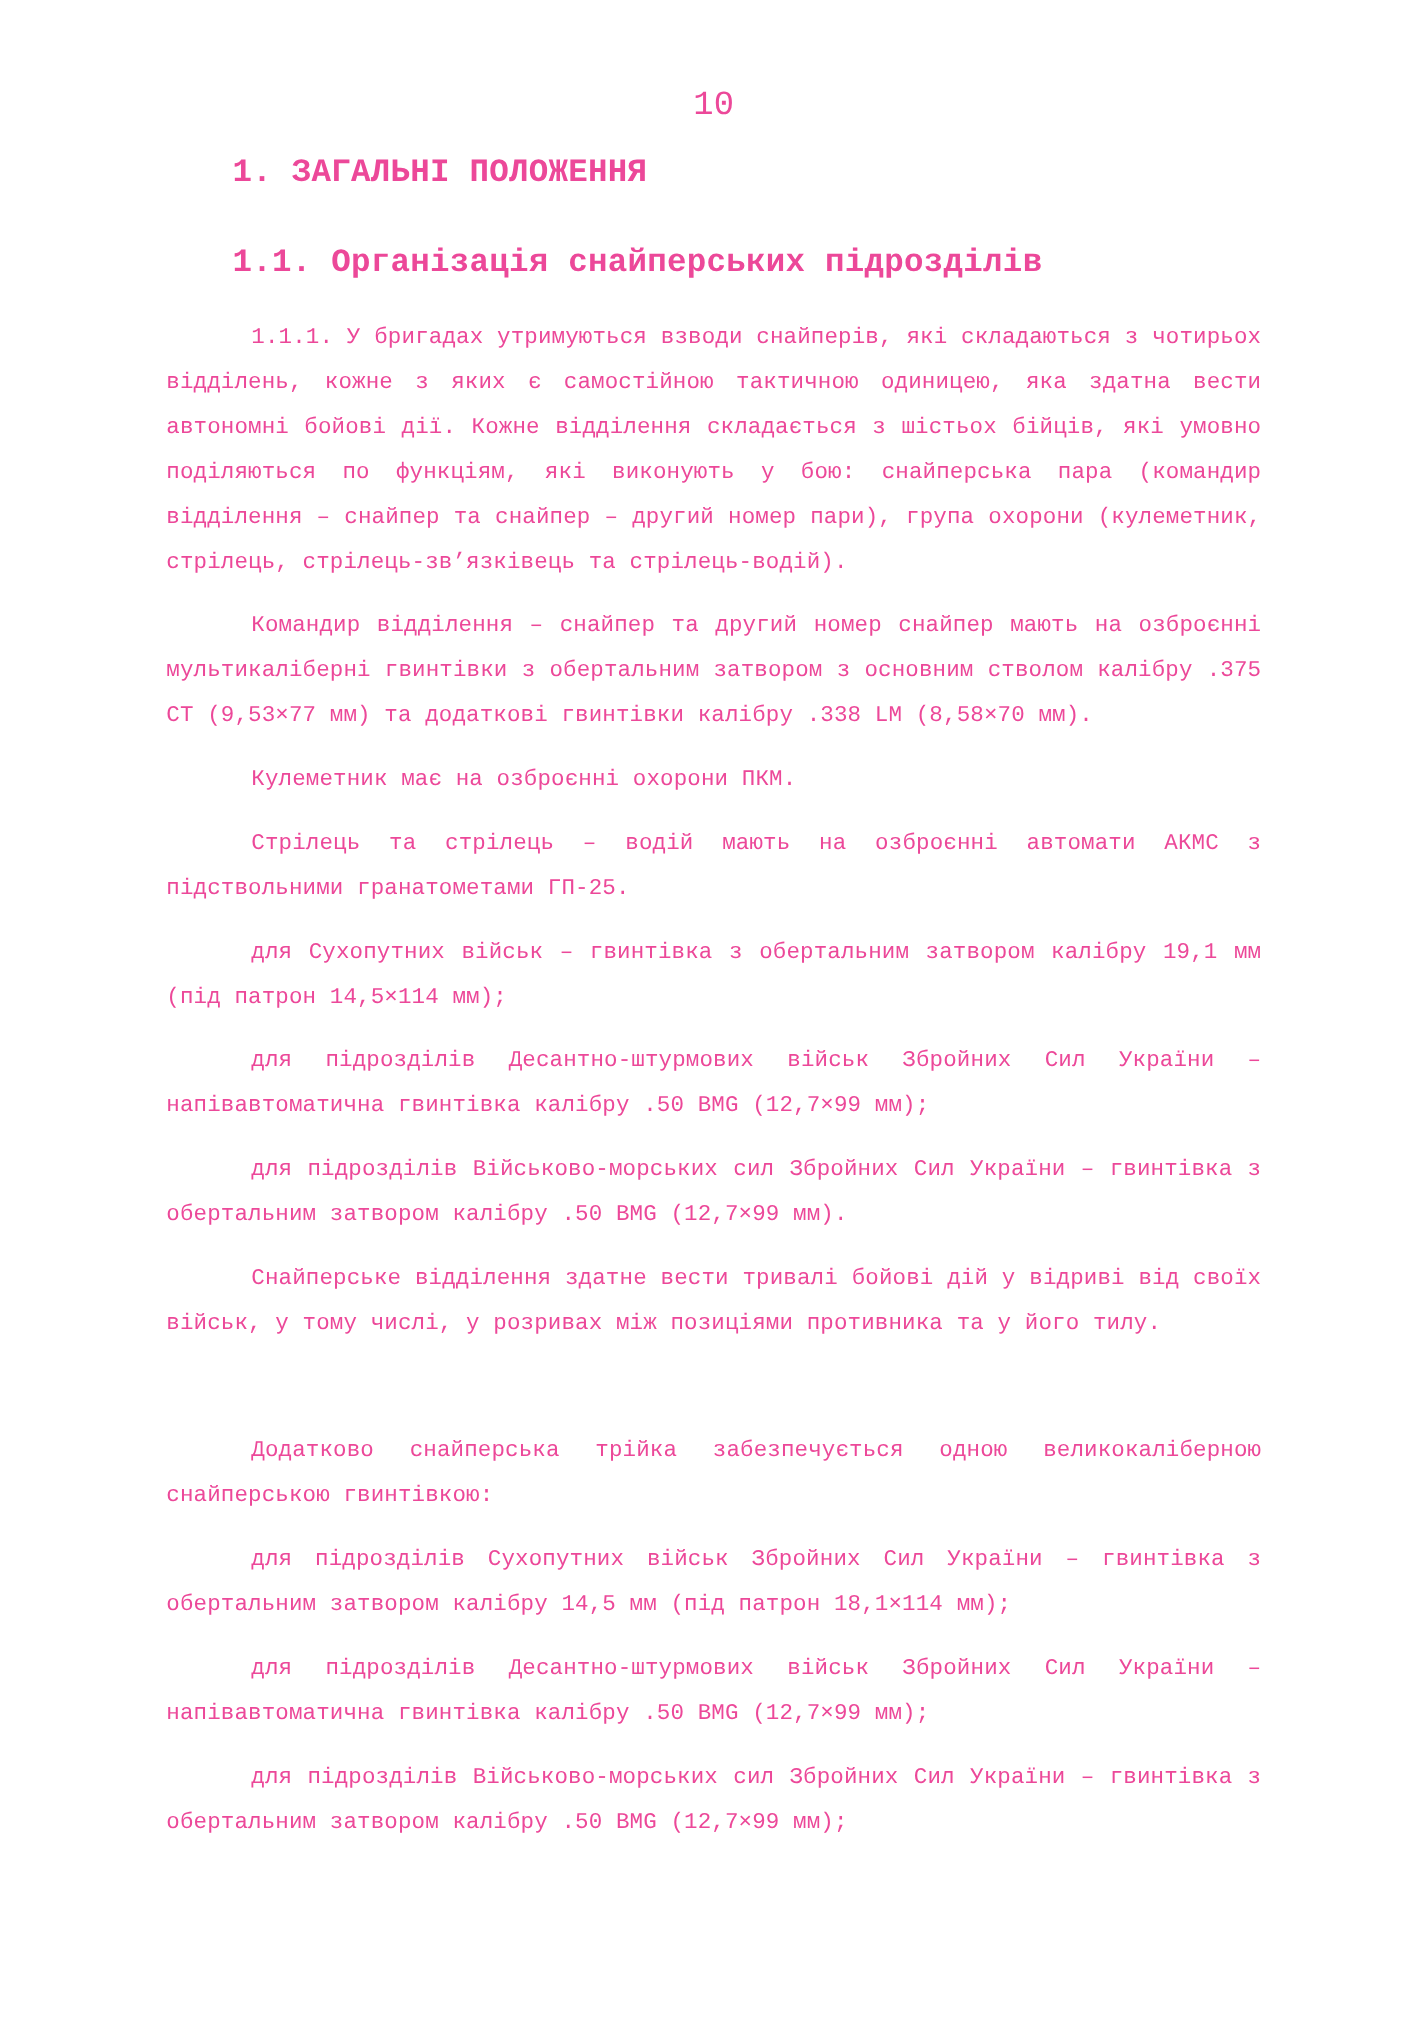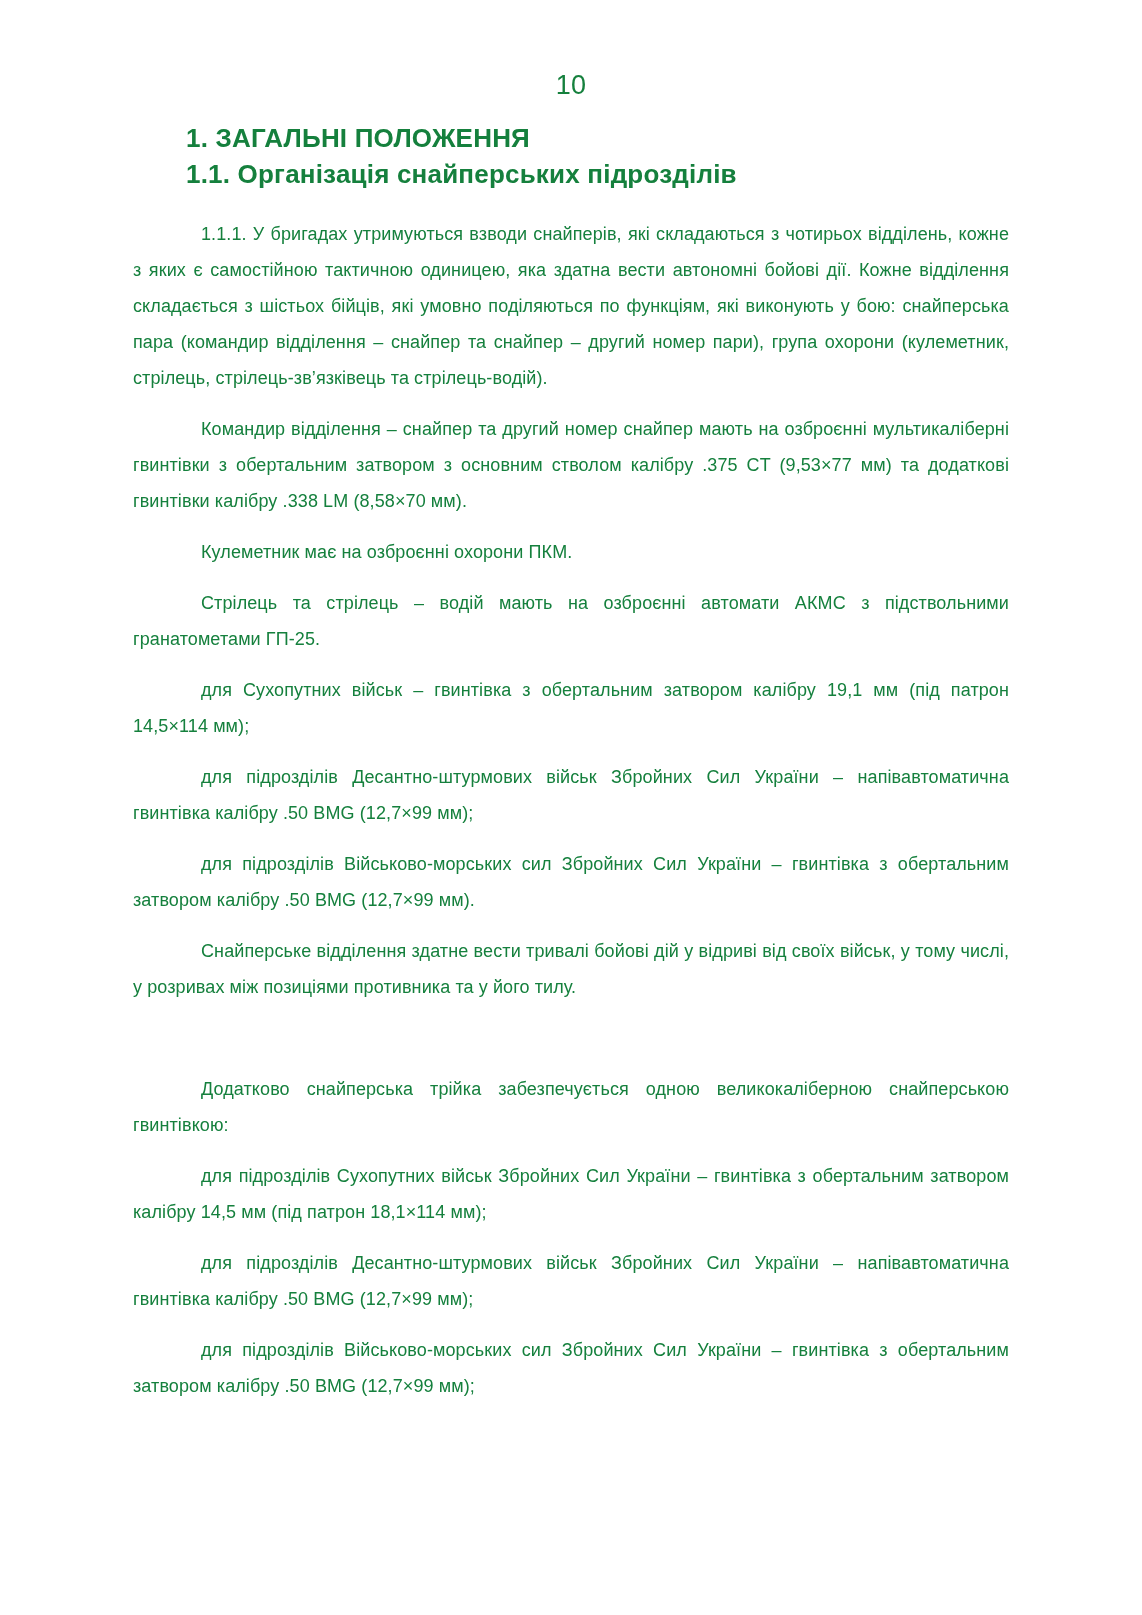--- a/index.html
+++ b/index.html
@@ -9,22 +9,22 @@
     background: #ffffff;
   }
 
   .page {
     position: relative;
     width: 1142px;
     height: 1584px;
     margin: 0 auto;
     background: #ffffff;
     box-sizing: border-box;
-    font-family: Liberation Sans, sans-serif;
-    color: #15803d;
+    font-family: Liberation Mono, monospace;
+    color: #ec4899;
     overflow: hidden;
   }
 
   
   .page-number {
     position: absolute;
     top: 72px;
     left: 0;
     width: 1142px;
     text-align: center;
@@ -46,20 +46,21 @@
     margin: 0;
     padding: 0;
     font-weight: bold;
     font-size: 26px;
     line-height: 36px;
     text-indent: 68px;
     letter-spacing: 0.2px;
   }
 
   h1.section-title {
+    margin-bottom: 36px;
   }
 
   h2.subsection-title {
     margin-bottom: 24px;
   }
 
   p.body-par {
     margin: 15px;
     padding: 0;
     font-size: 18px;

